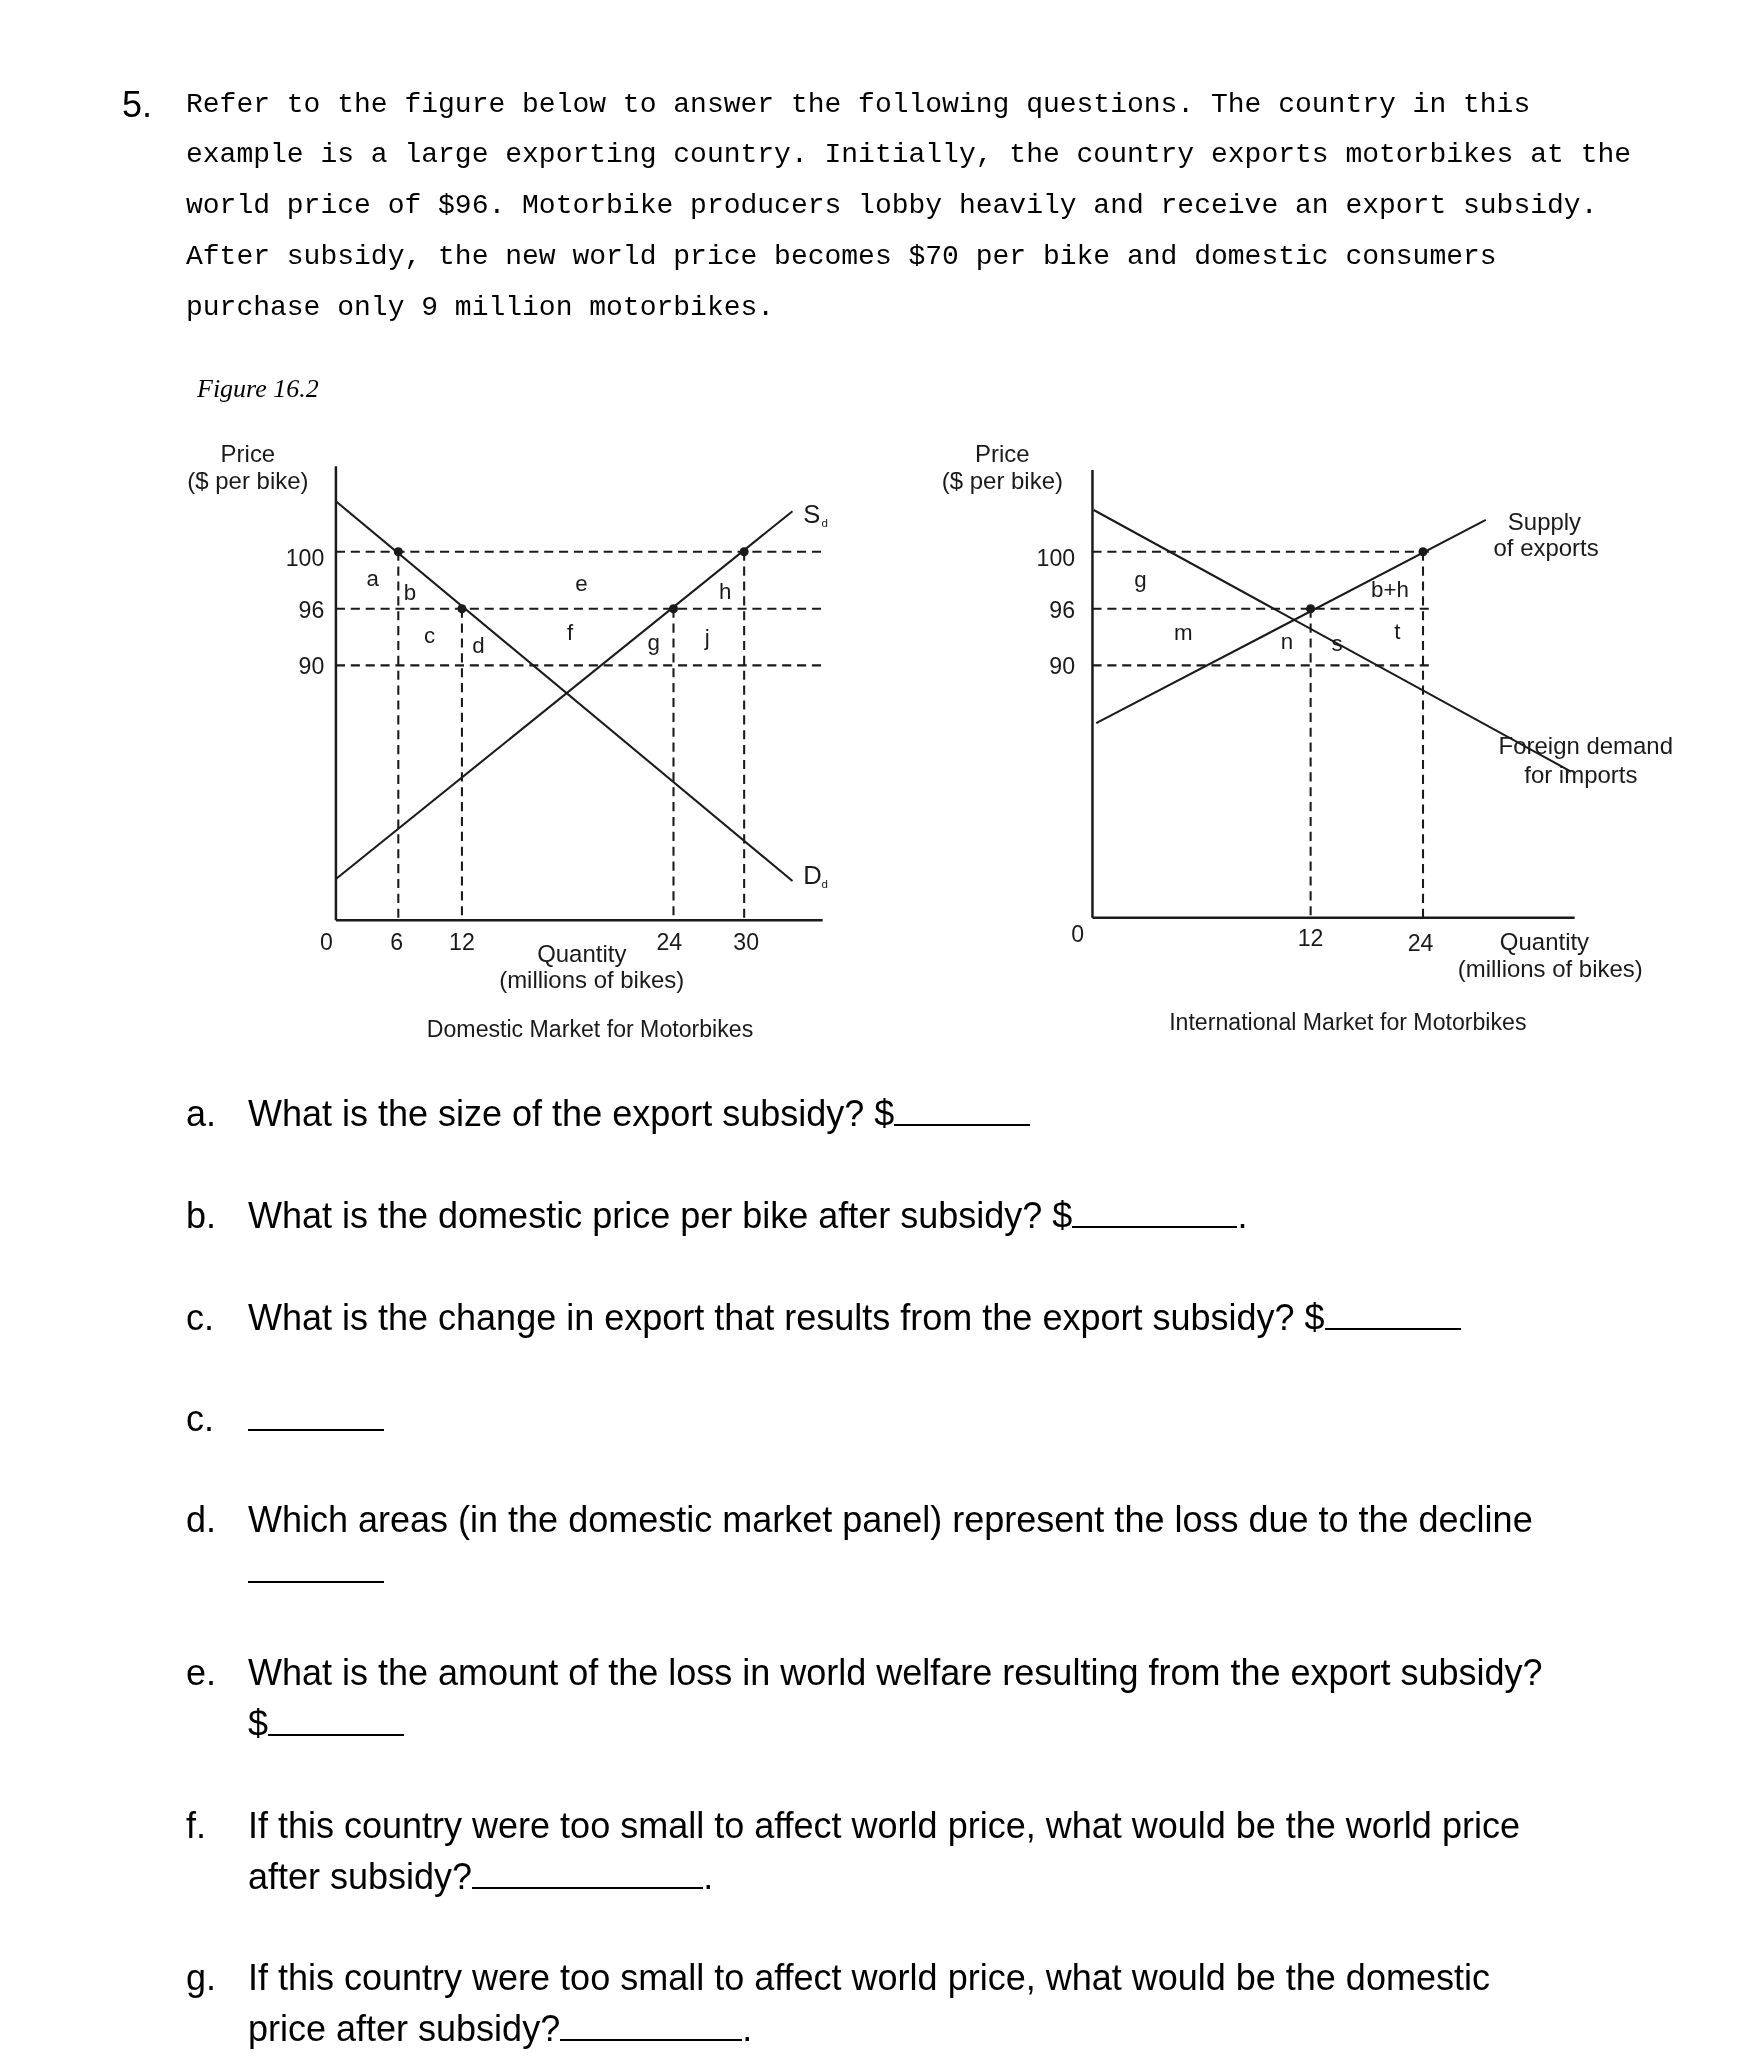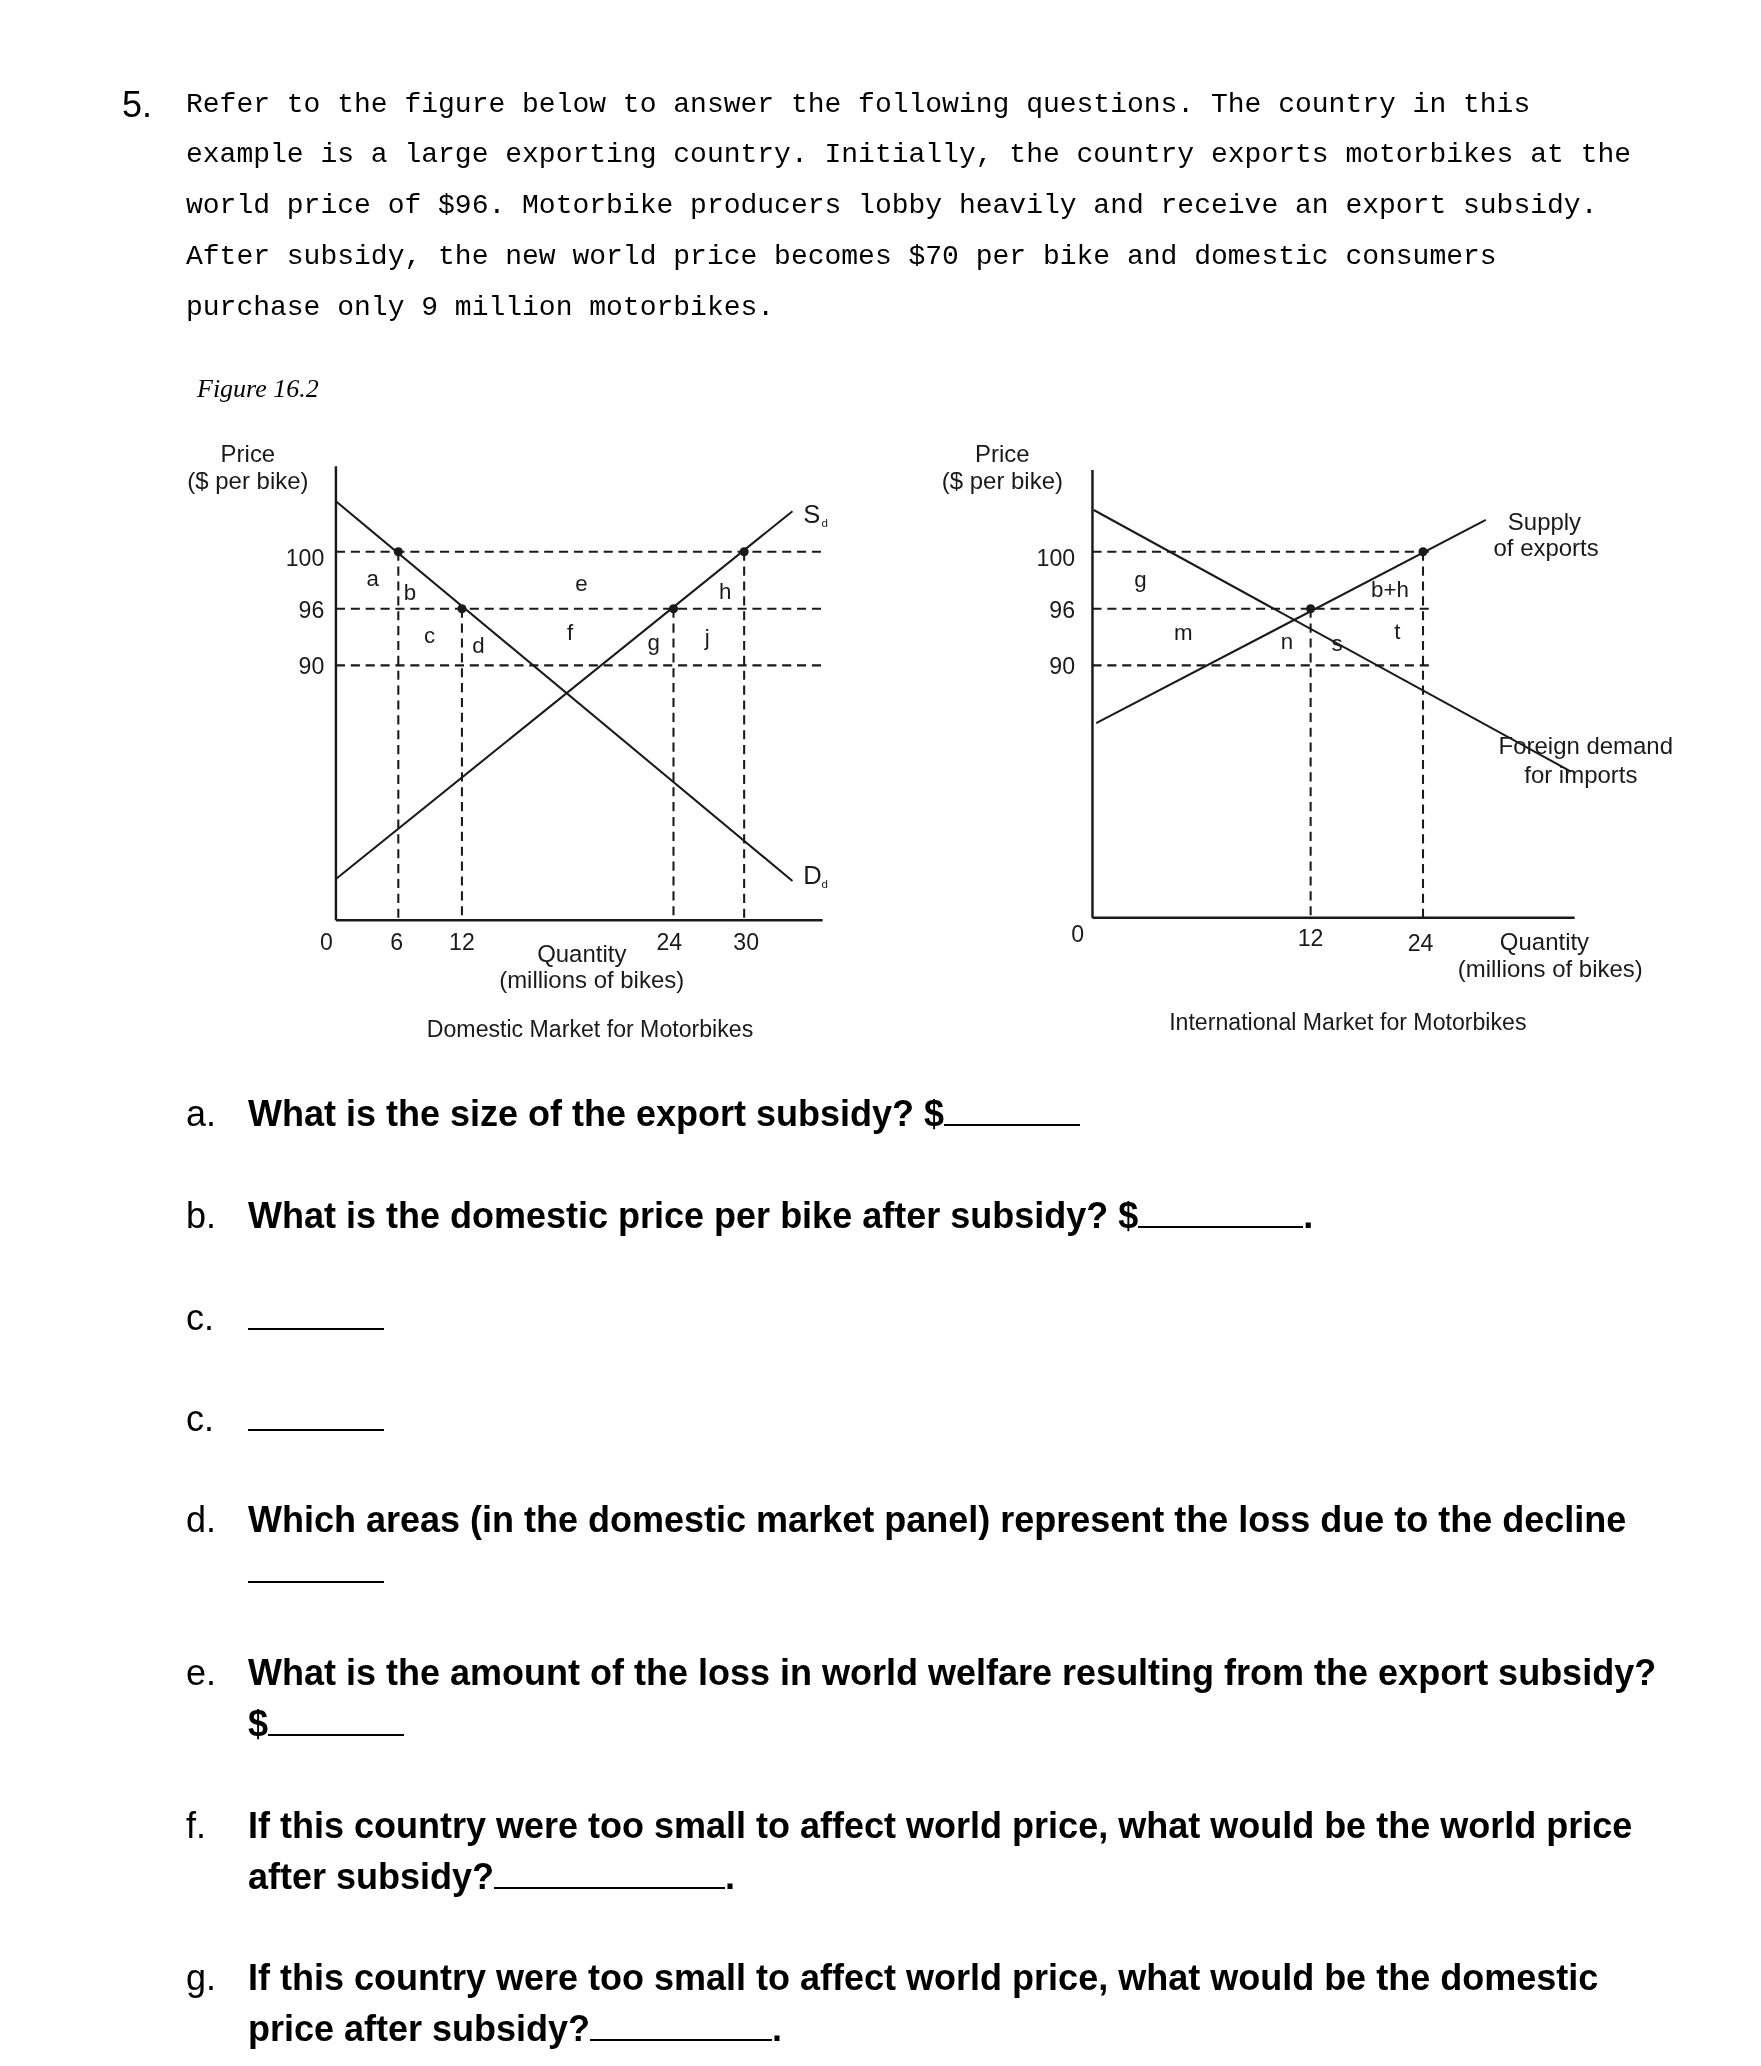--- a/index.html
+++ b/index.html
@@ -2,21 +2,21 @@
 <html style="font-size:6.6px"><head>
 <meta charset="utf-8">
 <style>
   html, body { margin: 0; padding: 0; background: #ffffff; }
   body { width: 1761px; height: 2113px; position: relative; overflow: hidden; font-family: "Liberation Sans", sans-serif; color: #000; }
   .q-text { position: absolute; font-family: Liberation Mono, monospace; font-size: 28px; line-height: 51px; white-space: nowrap; }
   .q-num { position: absolute; font-size: 36px; line-height: 51px; }
   .fig-label { position: absolute; left: 197px; top: 374px; font-family: "Liberation Serif", serif; font-style: italic; font-size: 26px; }
   svg text { font-family: "Liberation Sans", sans-serif; fill: #1a1a1a; }
   .blank { display: inline-block; border-bottom: 2.9px solid #000; height: 33px; vertical-align: baseline; }
-  .qline { position: absolute; font-size: 36px; line-height: 51px; white-space: nowrap; font-weight: bold; }
+  .qline { position: absolute; font-size: 36px; line-height: 51px; white-space: nowrap; }
   .qletter { position: absolute; font-size: 36px; line-height: 51px; }
 </style>
 </head>
 <body>
 
 <div class="q-num" style="left:122px; top:79px;">5.</div>
 <div class="q-text" style="left:186px; top:79px;">Refer to the figure below to answer the following questions. The country in this</div>
 <div class="q-text" style="left:186px; top:129px;">example is a large exporting country. Initially, the country exports motorbikes at the</div>
 <div class="q-text" style="left:186px; top:180px;">world price of $96. Motorbike producers lobby heavily and receive an export subsidy.</div>
 <div class="q-text" style="left:186px; top:231px;">After subsidy, the new world price becomes $70 per bike and domestic consumers</div>
@@ -124,21 +124,21 @@
     <div>
       <div class="qletter" style="left: 186px; top: 1088px;">a.</div>
       <div class="qline" style="left: 248px; top: 1088px;"><span>What is the size of the export subsidy? $</span><span class="blank" style="width: 136px;"></span></div>
     </div>
     <div>
       <div class="qletter" style="left: 186px; top: 1190px;">b.</div>
       <div class="qline" style="left: 248px; top: 1190px;"><span>What is the domestic price per bike after subsidy? $</span><span class="blank" style="width: 165px;"></span><span>.</span></div>
     </div>
     <div>
       <div class="qletter" style="left: 186px; top: 1292px;">c.</div>
-      <div class="qline" style="left: 248px; top: 1292px;"><span class="blank" style="width: 136px;"></span></div>
+      <div class="qline" style="left: 248px; top: 1292px;"><span>What is the change in export that results from the export subsidy? $</span><span class="blank" style="width: 136px;"></span></div>
     </div>
     <div>
       <div class="qletter" style="left: 186px; top: 1393px;">c.</div>
       <div class="qline" style="left: 248px; top: 1393px;"><span class="blank" style="width: 136px;"></span></div>
     </div>
     <div>
       <div class="qletter" style="left: 186px; top: 1494px;">d.</div>
       <div class="qline" style="left: 248px; top: 1494px; text-align: center;"><span>Which areas (in the domestic market panel) represent the loss due to the decline</span></div>
       <div class="qline" style="left: 248px; top: 1545px;"><span class="blank" style="width: 136px;"></span></div>
     </div>

